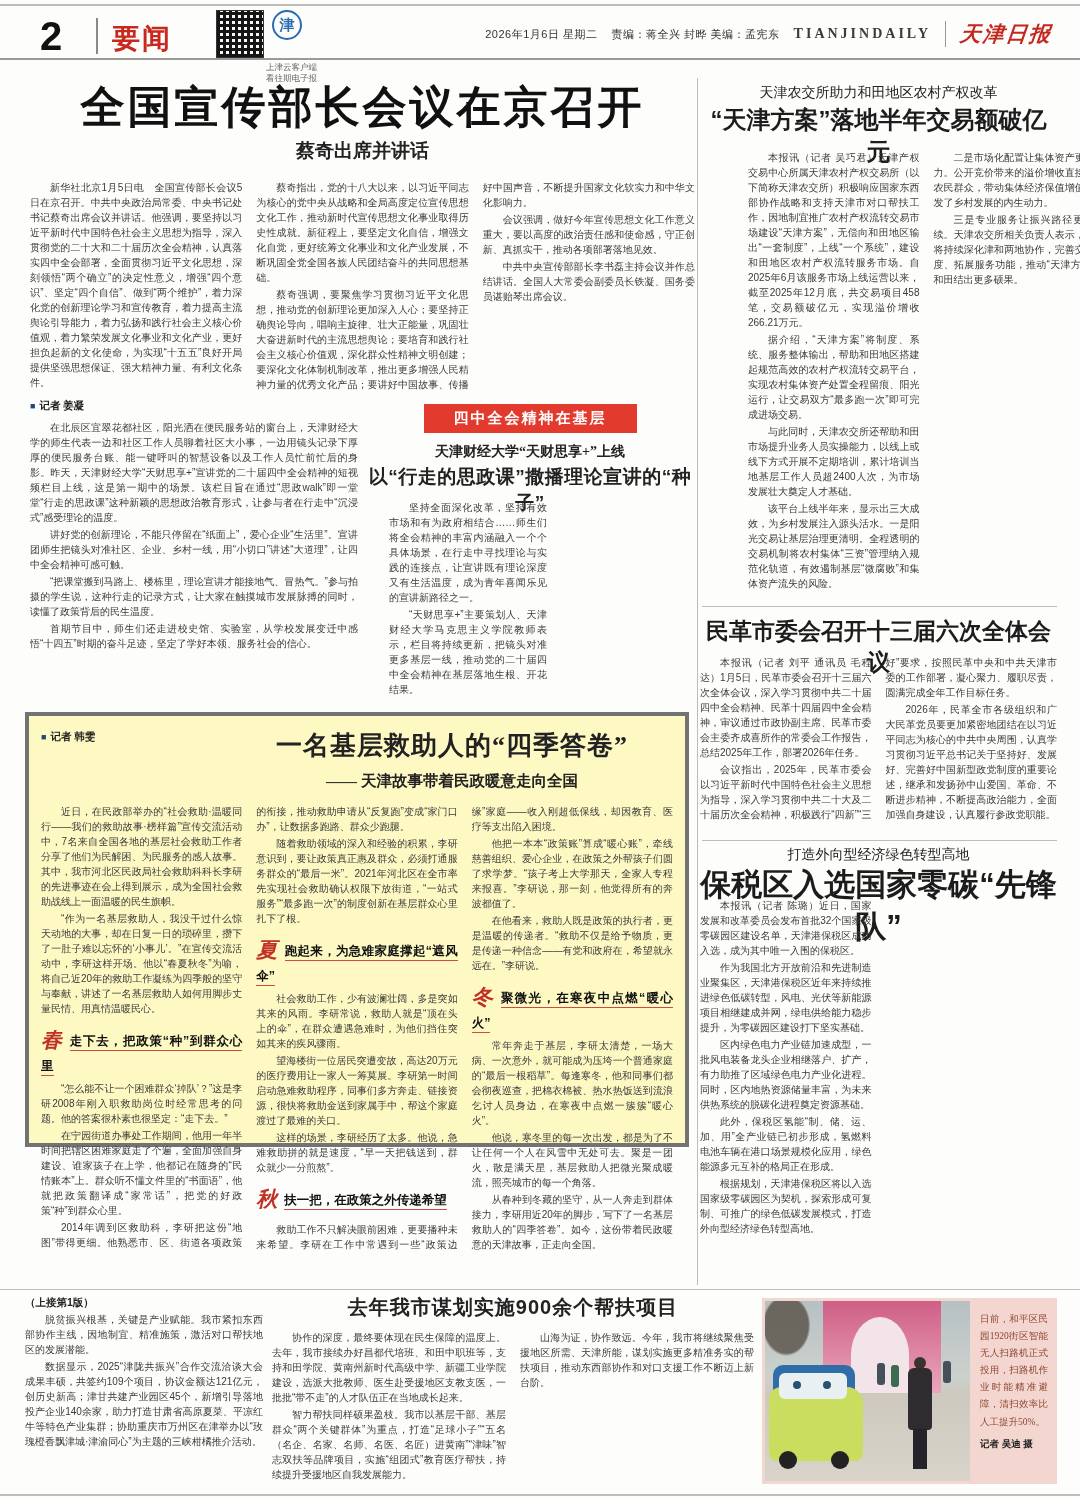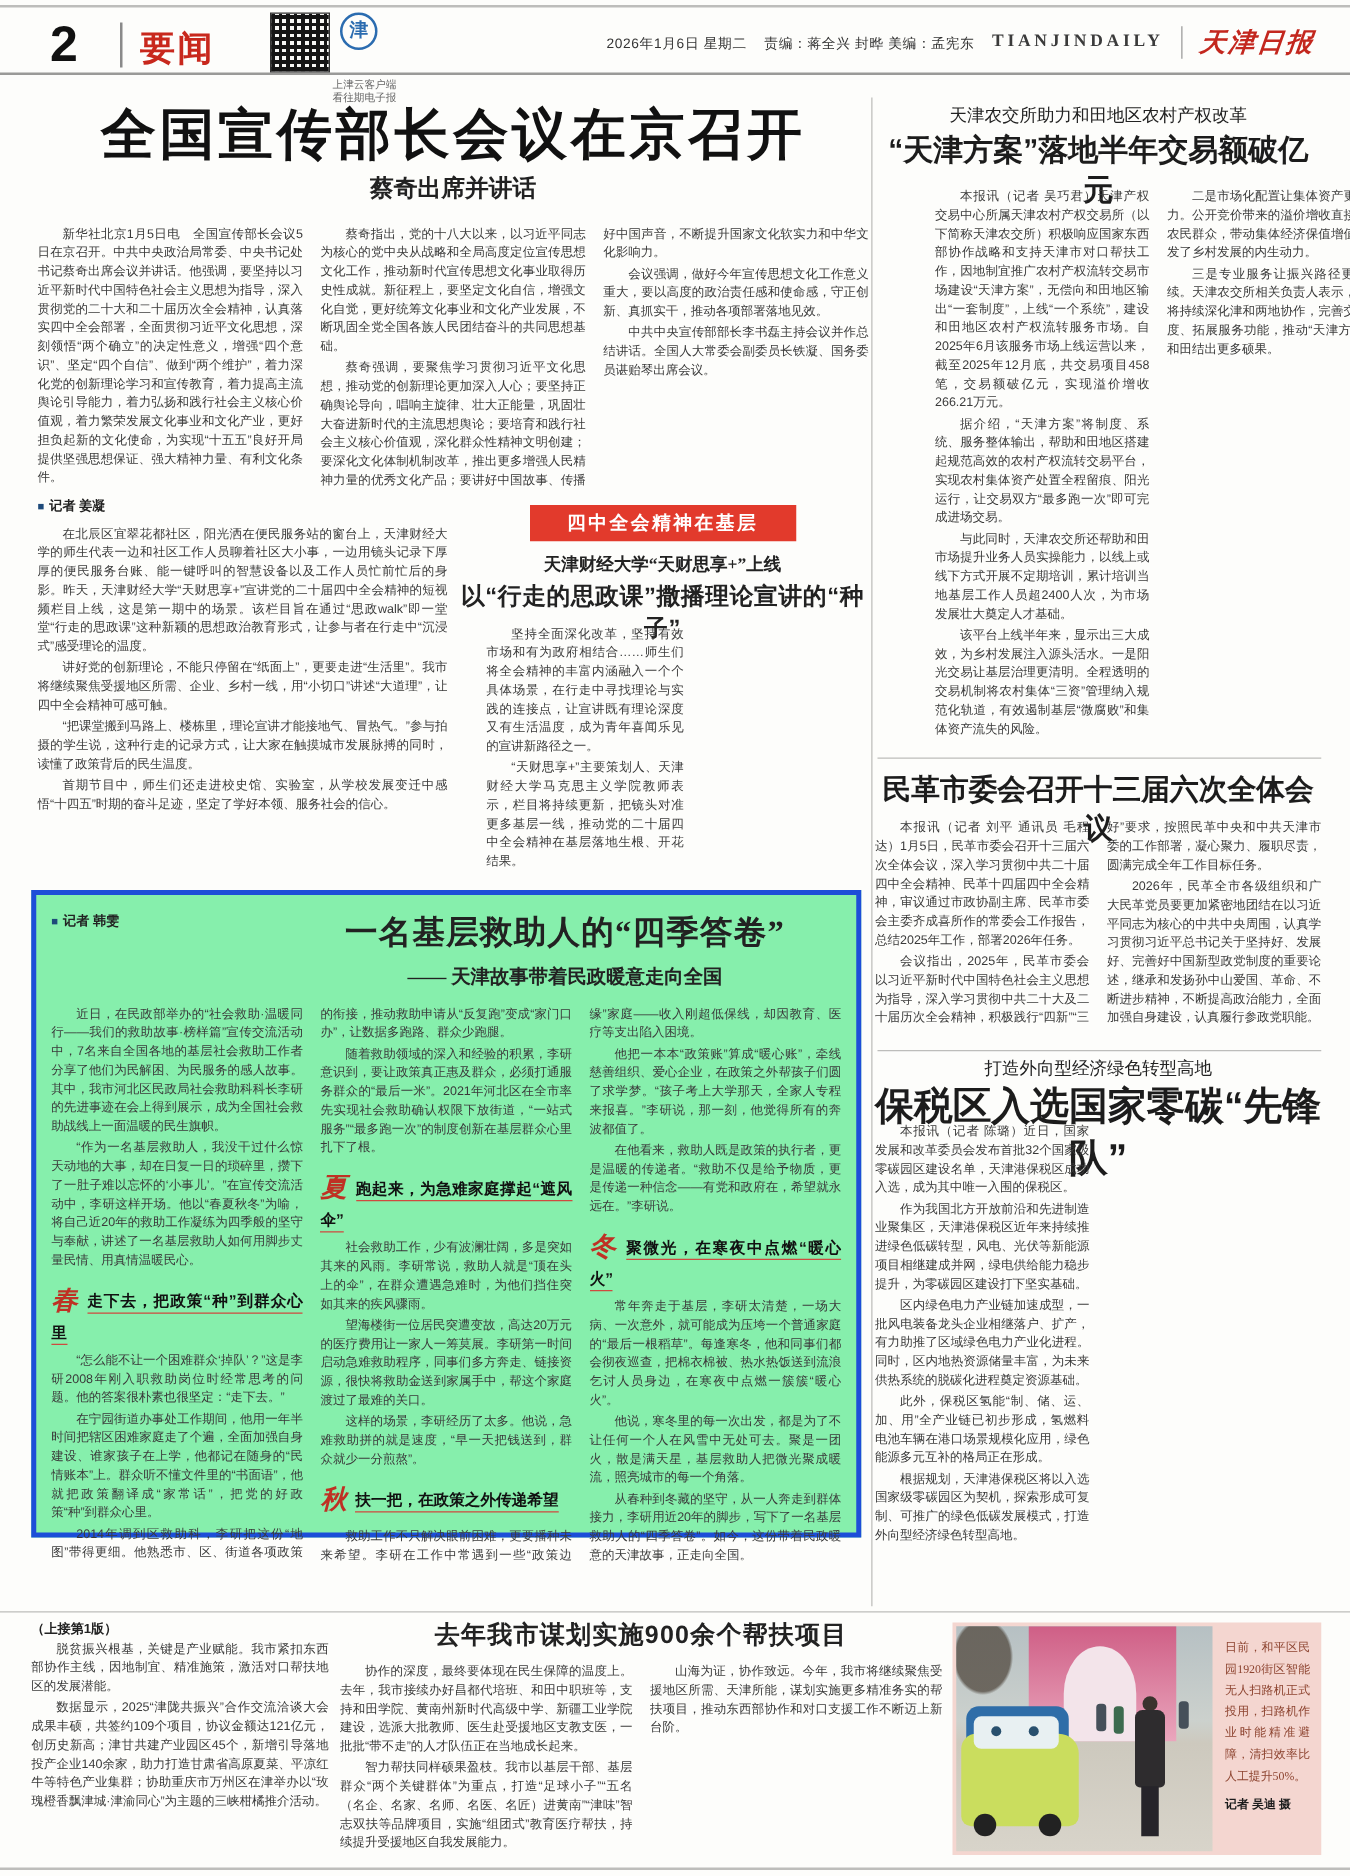--- a/index.html
+++ b/index.html
@@ -39,22 +39,22 @@
   .sz-left{position:absolute;left:30px;top:398px;width:328px;height:310px;overflow:hidden;}
   .sz-banner-wrap{position:absolute;left:365px;top:404px;width:330px;text-align:center;}
   .sz-banner{display:inline-block;background:#e23a2c;color:#fff;font-size:15px;font-weight:700;
              letter-spacing:2px;padding:5px 30px;}
   .sz-kicker{position:absolute;left:365px;top:443px;width:330px;text-align:center;
              font-family:"Liberation Serif",serif;font-size:14px;font-weight:700;}
   .sz-hl{position:absolute;left:360px;top:464px;width:340px;text-align:center;
          font-size:19px;font-weight:900;letter-spacing:.5px;}
   .sz-right{position:absolute;left:365px;top:500px;width:330px;height:206px;overflow:hidden;margin-left:24px;}
   
-  .jz-box{position:absolute;left:25px;top:712px;width:664px;height:518px;border:4px solid #1d4ed8;
-          background:#86efac;padding:10px 12px;box-sizing:border-box;}
+  .jz-box{position:absolute;left:25px;top:712px;width:664px;height:435px;border:4px solid #737373;
+          background:#fef9c3;padding:10px 12px;box-sizing:border-box;}
   .jz-head{display:flex;}
   .jz-byline{width:190px;padding-top:4px;}
   .jz-title-wrap{flex:1;text-align:center;}
   .jz-hl{font-family:"Liberation Serif",serif;font-size:26px;font-weight:900;letter-spacing:1px;margin-top:2px;}
   .jz-sub{font-family:"Liberation Serif",serif;font-size:15.5px;font-weight:700;margin-top:8px;}
   .jz-body{height:462px;margin-top:12px;overflow:hidden;}
   .season-head{margin:9px 0 6px;break-inside:avoid;}
   .season-char{font-family:"Liberation Serif",serif;color:#bf3124;font-size:21px;font-weight:700;
                font-style:italic;margin-right:7px;vertical-align:-2px;}
   .season-title{font-weight:800;font-size:12.5px;color:#111;border-bottom:1px solid #cf4a3f;padding-bottom:2px;}
@@ -133,21 +133,21 @@
       <p class="para">会议强调，做好今年宣传思想文化工作意义重大，要以高度的政治责任感和使命感，守正创新、真抓实干，推动各项部署落地见效。</p>
       <p class="para">中共中央宣传部部长李书磊主持会议并作总结讲话。全国人大常委会副委员长铁凝、国务委员谌贻琴出席会议。</p>
     </div>
 
   <div class="sz-left body-text">
     <div class="byline" style="margin-bottom:6px;">
       <span class="sq">■</span><span>记者 姜凝</span>
     </div>
     <div>
         <p class="para">在北辰区宜翠花都社区，阳光洒在便民服务站的窗台上，天津财经大学的师生代表一边和社区工作人员聊着社区大小事，一边用镜头记录下厚厚的便民服务台账、能一键呼叫的智慧设备以及工作人员忙前忙后的身影。昨天，天津财经大学“天财思享+”宣讲党的二十届四中全会精神的短视频栏目上线，这是第一期中的场景。该栏目旨在通过“思政walk”即一堂堂“行走的思政课”这种新颖的思想政治教育形式，让参与者在行走中“沉浸式”感受理论的温度。</p>
-        <p class="para">讲好党的创新理论，不能只停留在“纸面上”，更要走进“生活里”。我市将继续聚焦受援地区所需、企业、乡村一线，用“小切口”讲述“大道理”，让四中全会精神可感可触。</p>
+        <p class="para">讲好党的创新理论，不能只停留在“纸面上”，爱心企业“生活里”。宣讲团师生把镜头对准社区、企业、乡村一线，用“小切口”讲述“大道理”，让四中全会精神可感可触。</p>
         <p class="para">“把课堂搬到马路上、楼栋里，理论宣讲才能接地气、冒热气。”参与拍摄的学生说，这种行走的记录方式，让大家在触摸城市发展脉搏的同时，读懂了政策背后的民生温度。</p>
         <p class="para">首期节目中，师生们还走进校史馆、实验室，从学校发展变迁中感悟“十四五”时期的奋斗足迹，坚定了学好本领、服务社会的信心。</p>
       </div>
   </div>
   <div class="sz-banner-wrap">
     <span class="sz-banner">四中全会精神在基层</span>
   </div>
   <div class="sz-kicker">天津财经大学“天财思享+”上线</div>
   <div class="sz-hl">以“行走的思政课”撒播理论宣讲的“种子”</div>
   <div class="sz-right body-text cols-2">

